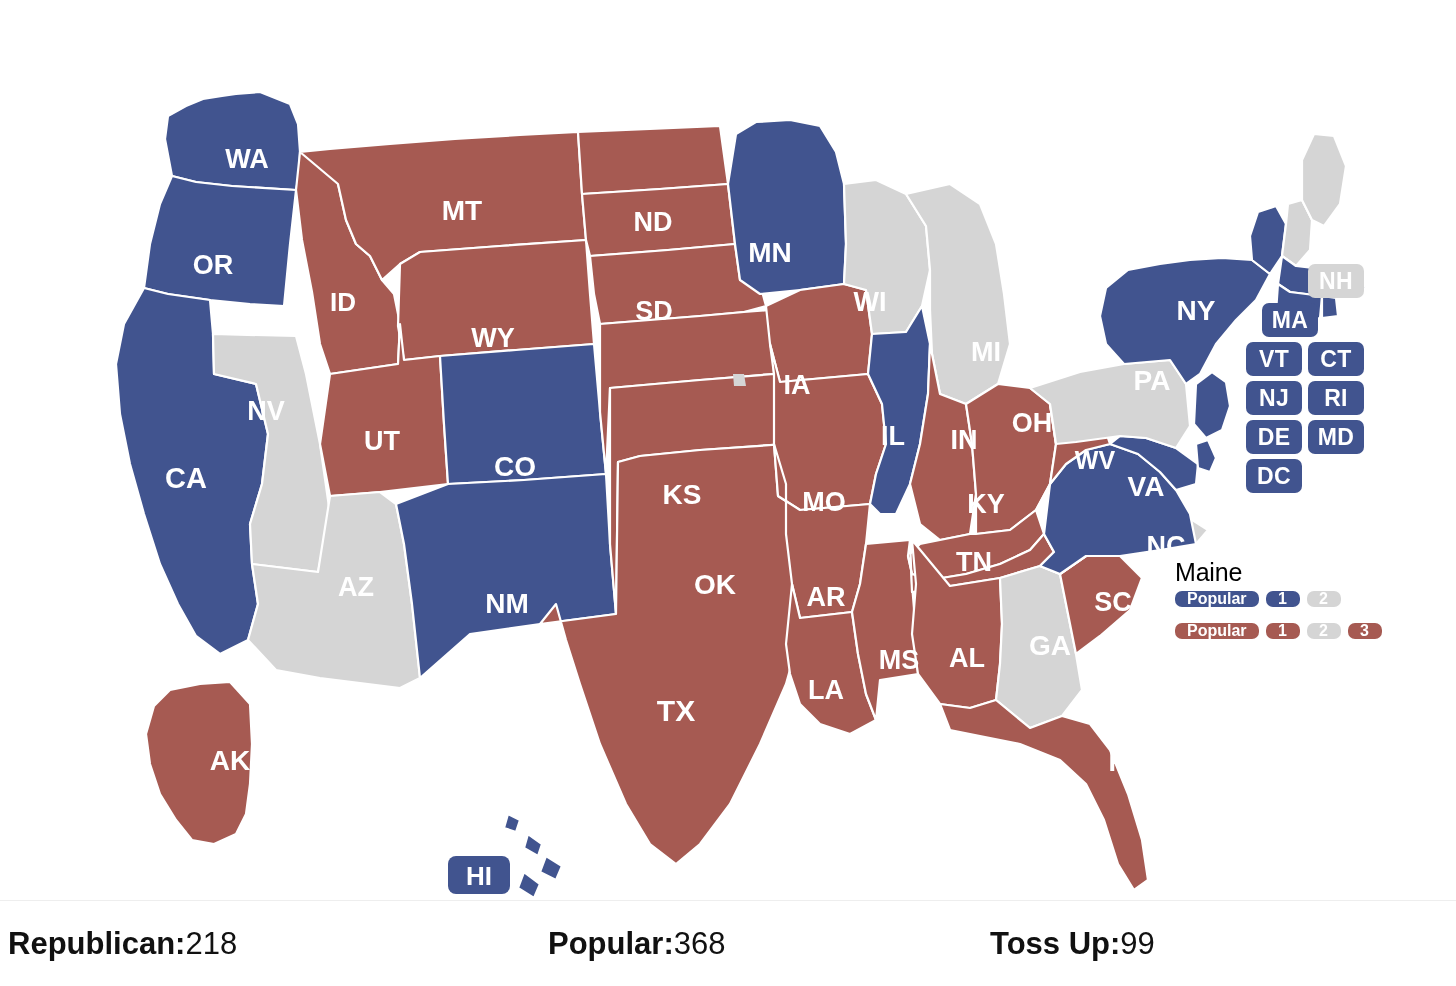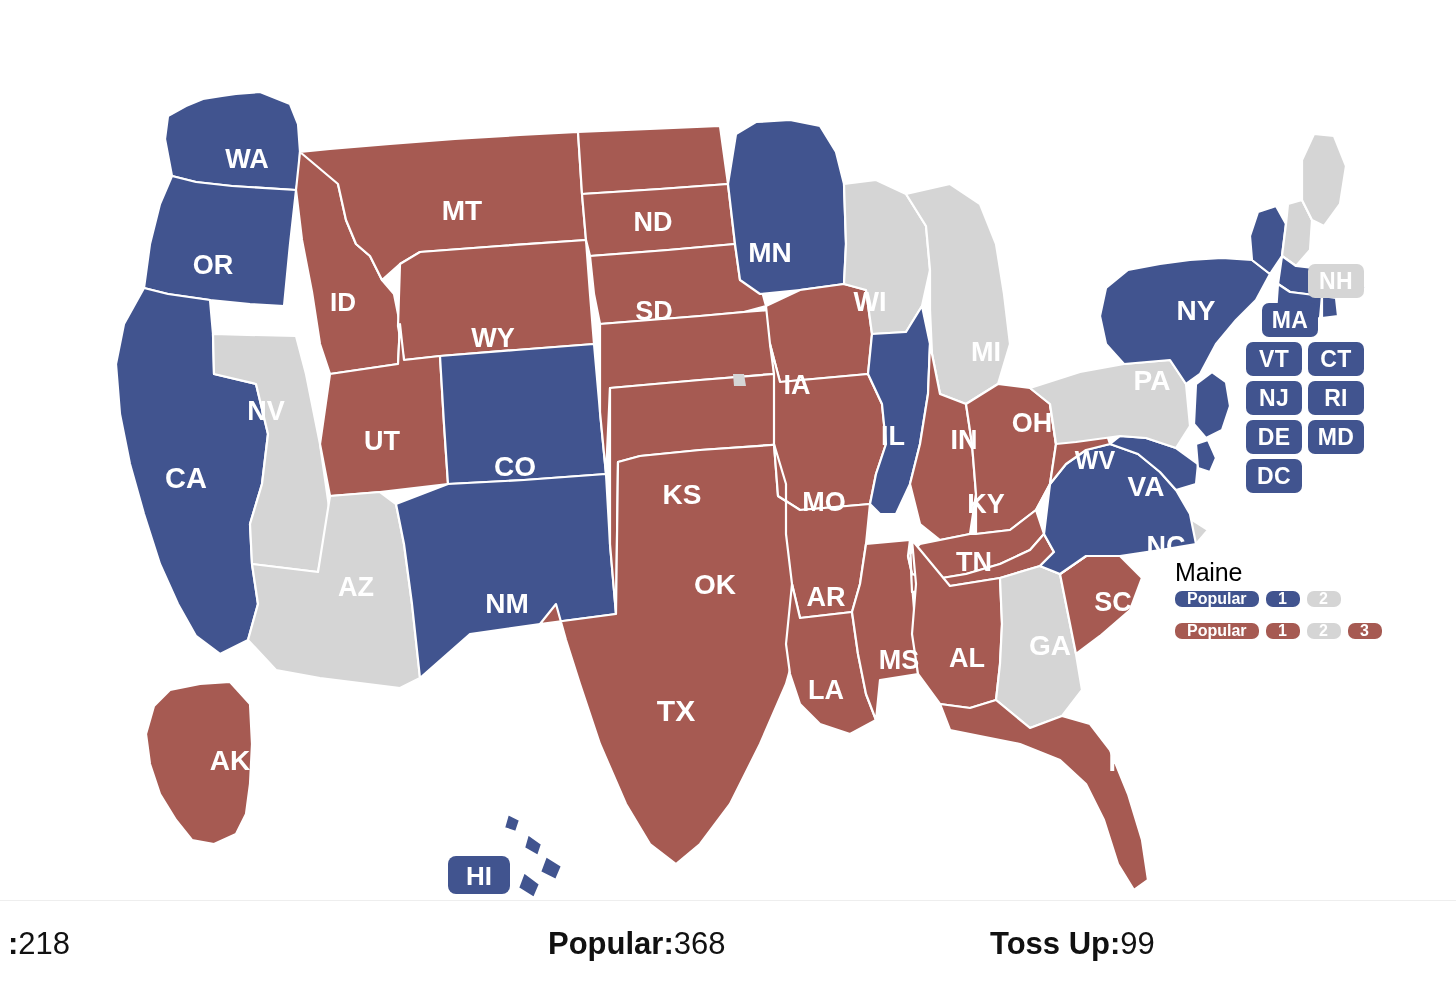--- a/index.html
+++ b/index.html
@@ -241,20 +241,21 @@
       <div class="split-row">
         <div class="split-pill rep">Popular</div>
         <div class="split-pill num rep">1</div>
         <div class="split-pill num toss">2</div>
         <div class="split-pill num rep">3</div>
       </div>
     </div>
 
   <div id="totals-bar">
     <div class="total-cell" id="total-rep">
+      <span class="lbl">Republican</span>
         <span class="lbl">:</span>
       <span class="val">218</span>
     </div>
     <div class="total-cell" id="total-dem">
       <span class="lbl">Popular</span>
         <span class="lbl">:</span>
       <span class="val">368</span>
     </div>
     <div class="total-cell" id="total-toss">
       <span class="lbl">Toss Up</span>

